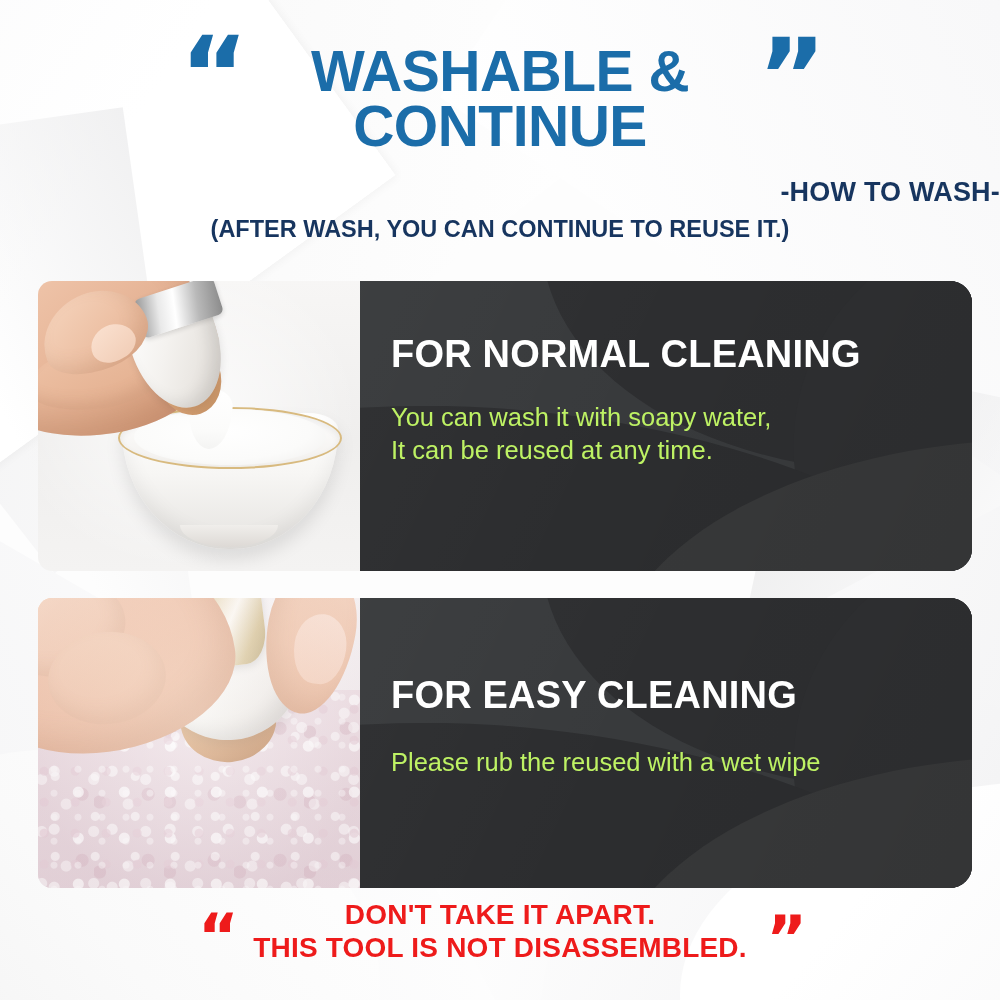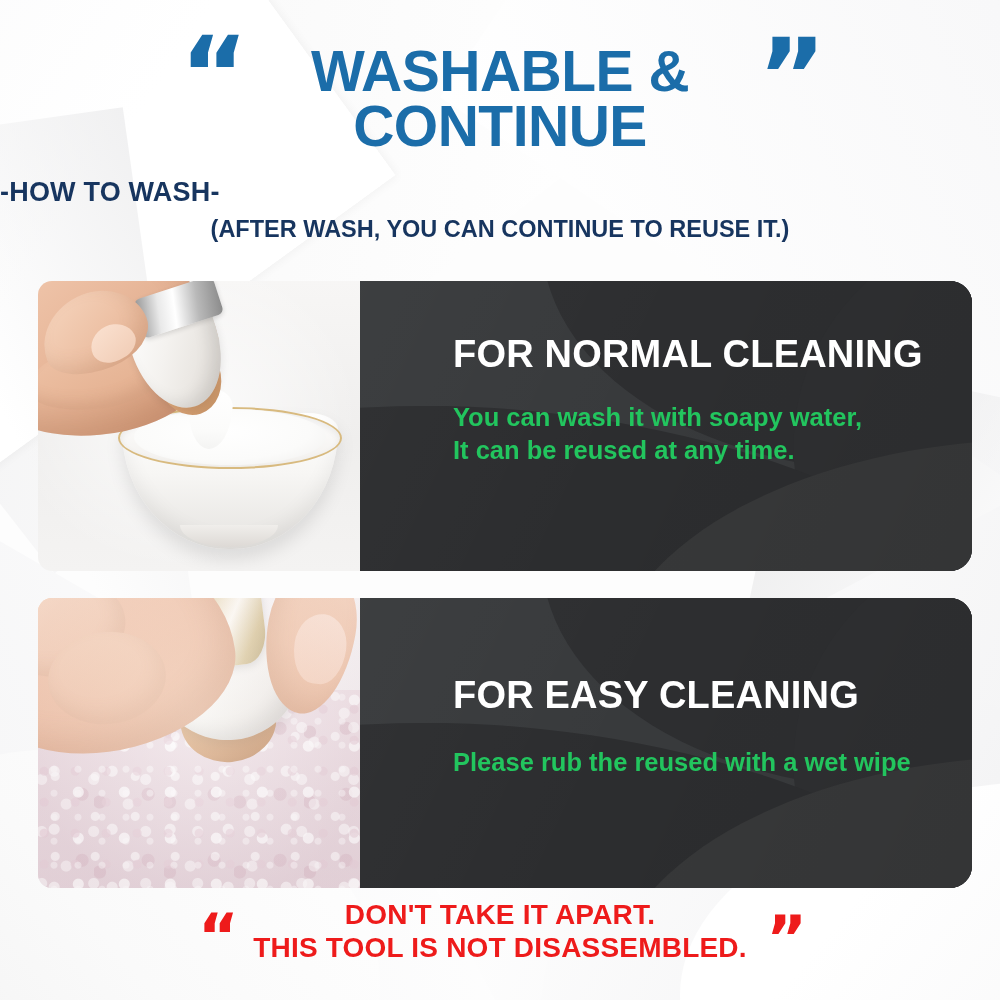--- a/index.html
+++ b/index.html
@@ -127,21 +127,21 @@
     font-size: 104px;
     line-height: 1;
     letter-spacing: -4px;
     user-select: none;
   }
   .qmark-open  { left: 180px; top: 22px; }
   .qmark-close { right: 178px; top: 24px; }
 
   .subhead {
     margin-top: 22px;
-    text-align: left;
+    text-align: right;
     color: #17355f;
     font-weight: bold;
     font-size: 27px;
     letter-spacing: 0.2px;
   }
   .subhead2 {
     margin-top: 8px;
     text-align: center;
     color: #17355f;
     font-weight: bold;
@@ -215,36 +215,35 @@
     transform: rotate(16deg);
   }
   .panel-sheen {
     position: absolute; inset: 0;
     background: linear-gradient(115deg, rgba(255,255,255,0.025) 0%, rgba(255,255,255,0) 45%, rgba(0,0,0,0.06) 100%);
   }
 
   .panel-body {
     position: relative;
     z-index: 3;
-    padding: 54px 0 0 54px;
-    margin-left: 39px;
+    padding: 54px 0 0 31px;
   }
   .panel-title {
     color: #ffffff;
     font-weight: bold;
     font-size: 38px;
     letter-spacing: 0.2px;
     line-height: 1;
   }
   .panel-text {
     margin-top: 28px;
-    color: #22c55e;
+    color: #bef264;
     font-size: 25.5px;
     line-height: 1.28;
-    font-weight: bold;
+    font-weight: normal;
   }
   .card-2 .panel-body { padding-top: 78px; }
   .card-2 .panel-text { margin-top: 32px; }
 
   
   .ph1 { background: linear-gradient(180deg, #f7f6f5 0%, #efeeed 55%, #f4f3f2 100%); }
   .ph1 .vig {
     position: absolute; inset: 0;
     background: radial-gradient(ellipse at 45% 45%, rgba(255,255,255,0.85) 0%, rgba(233,231,229,0.0) 70%);
   }

